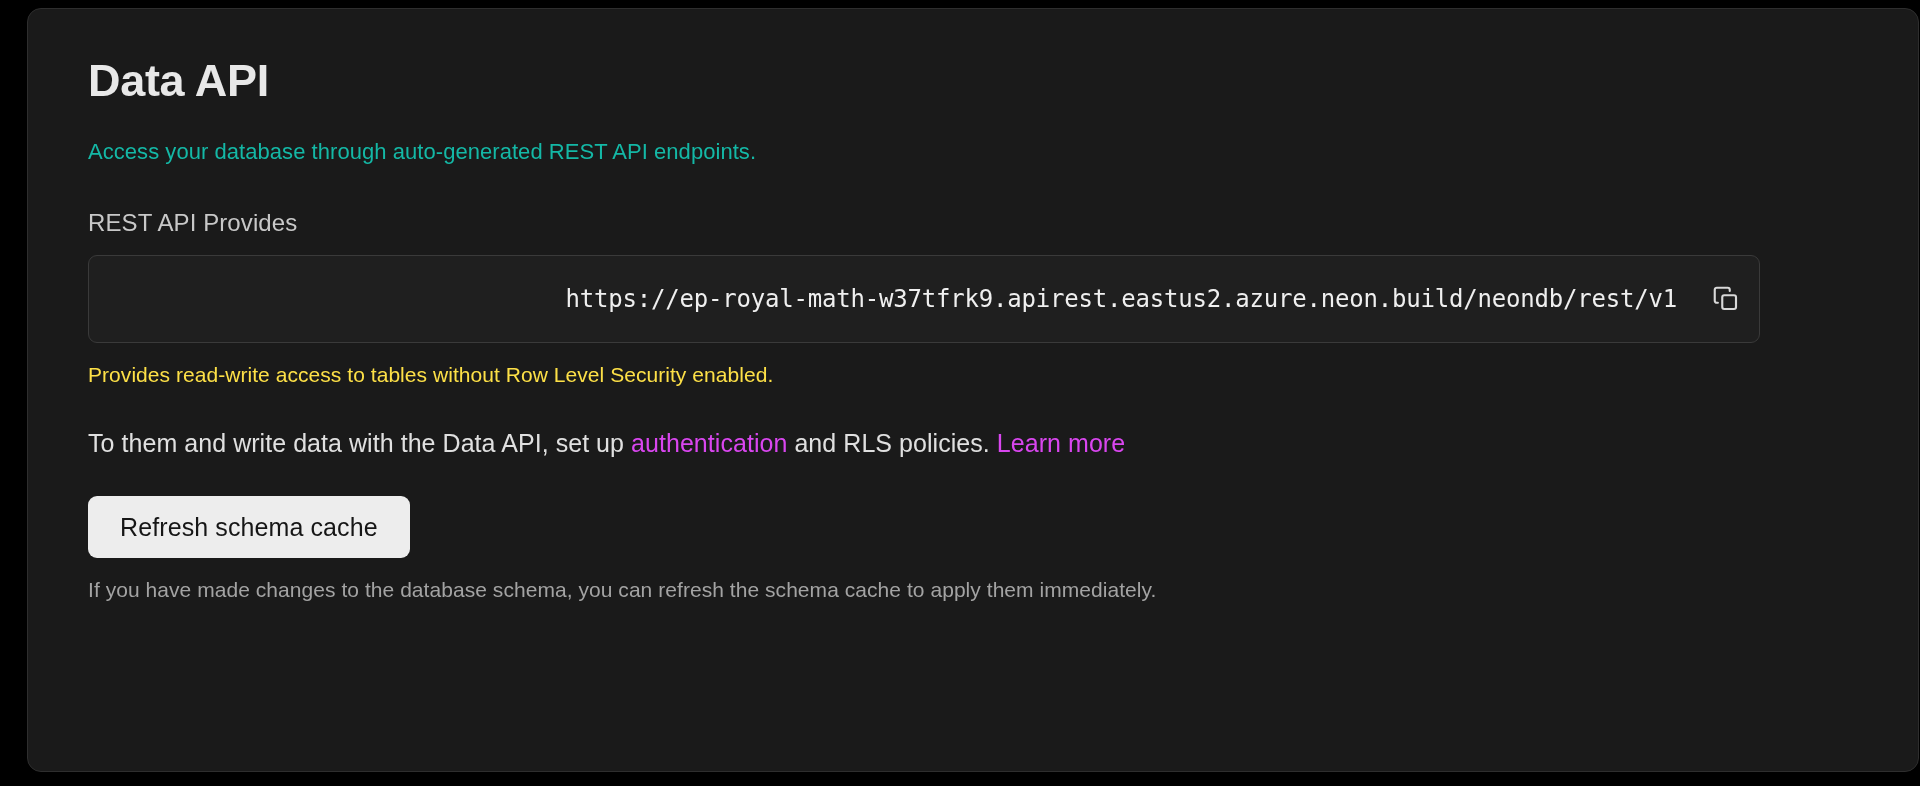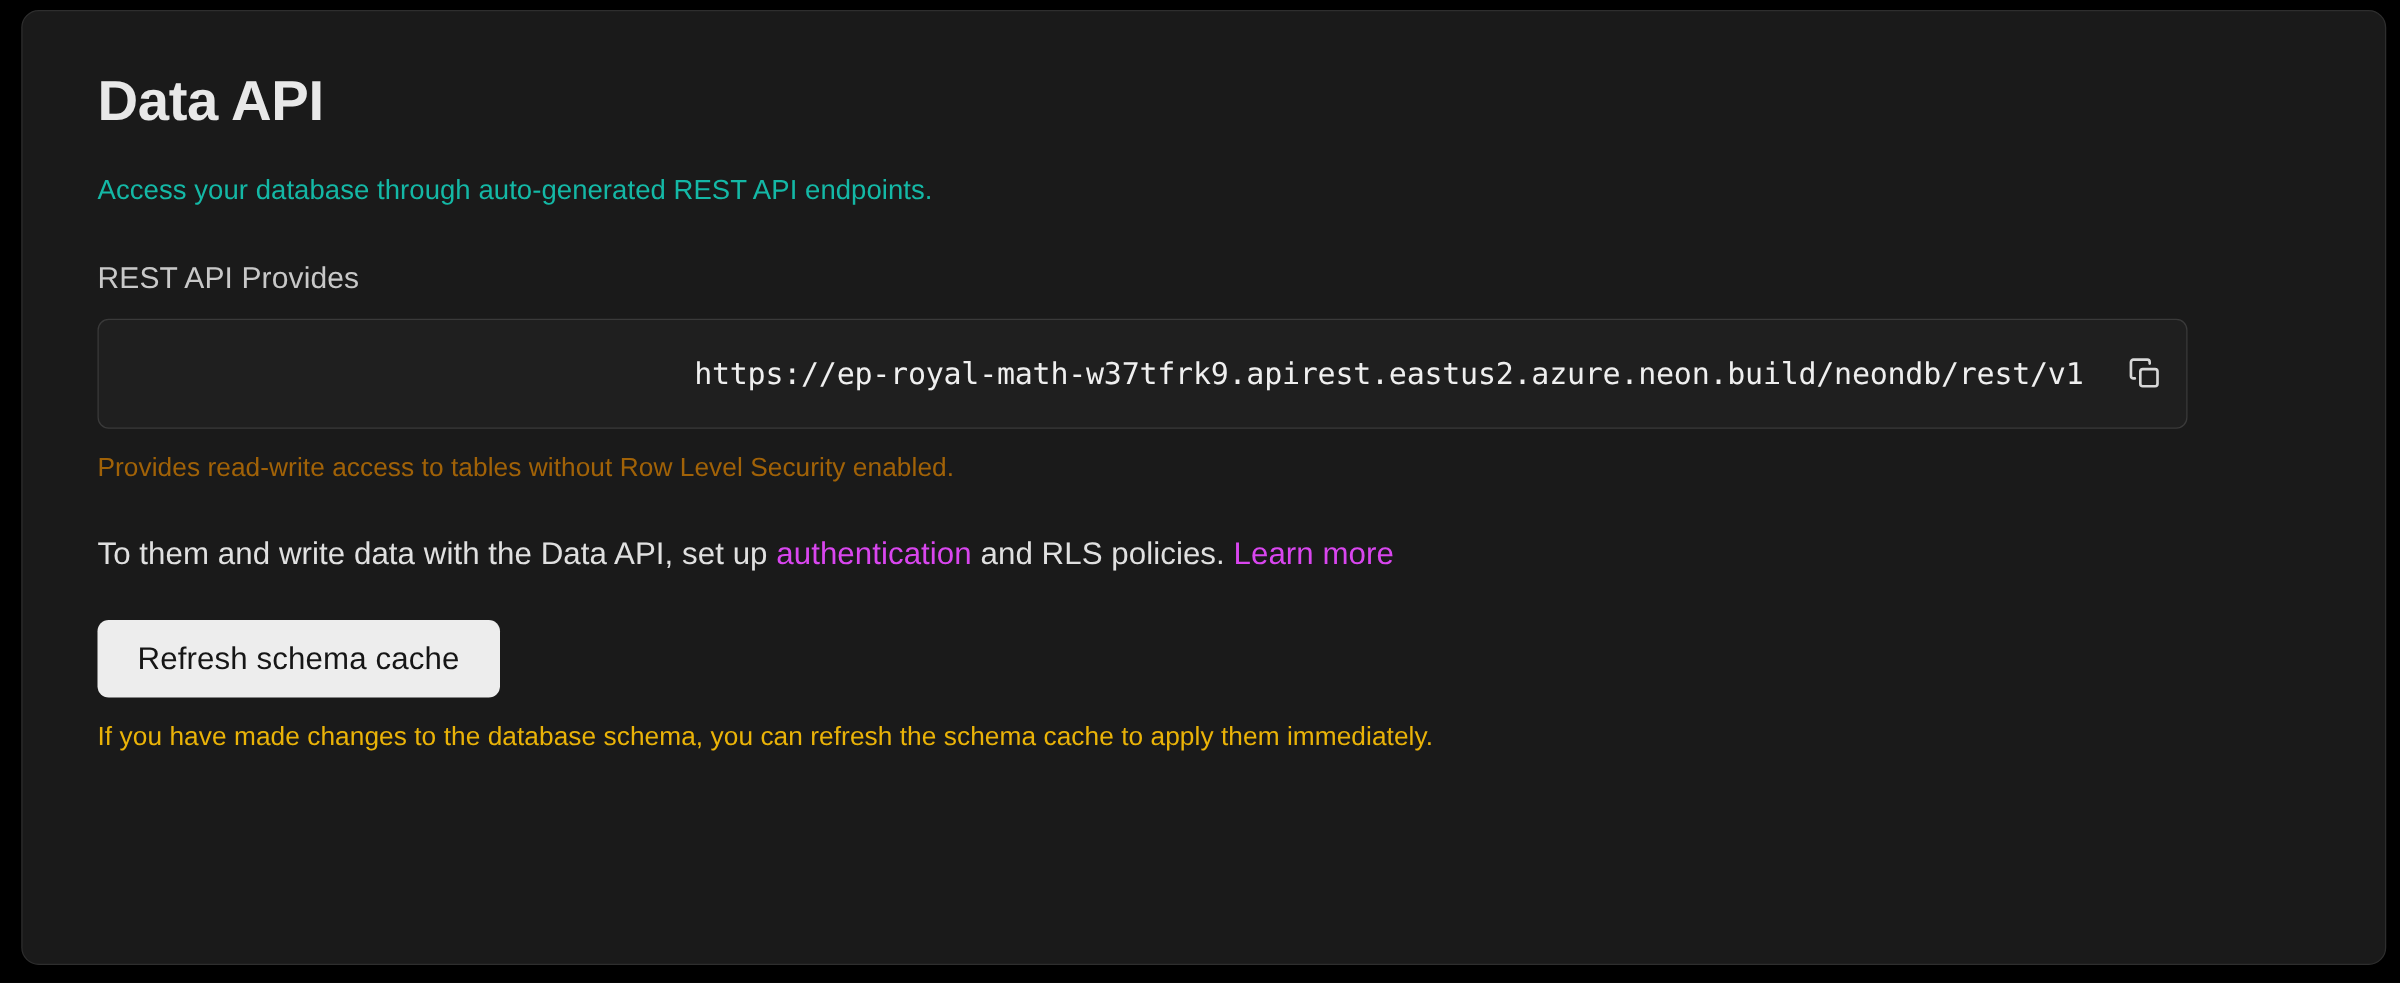--- a/index.html
+++ b/index.html
@@ -19,21 +19,21 @@
   .page {
     position: relative;
     width: 1920px;
     height: 786px;
     background: #000000;
   }
 
   
   .card {
     position: absolute;
-    left: 17px;
+    left: 27px;
     top: 8px;
     width: 1892px;
     height: 764px;
     box-sizing: border-box;
     background: #1a1a1a;
     border: 1px solid #2e2e2e;
     border-radius: 14px;
     padding: 0;
   }
 
@@ -119,21 +119,21 @@
 
   .copy-button svg {
     display: block;
   }
 
   .field-hint {
     margin: 0;
     padding-top: 19px;
     font-size: 21px;
     line-height: 1.2;
-    color: #a16207;
+    color: #fde047;
     letter-spacing: 0.05px;
   }
 
   
   .info-para {
     margin: 0;
     padding-top: 40px;
     font-size: 25px;
     line-height: 1.2;
     color: #e0e0e0;
@@ -165,21 +165,21 @@
     line-height: 62px;
     letter-spacing: 0.1px;
     cursor: pointer;
   }
 
   .action-hint {
     margin: 0;
     padding-top: 19px;
     font-size: 21px;
     line-height: 1.2;
-    color: #eab308;
+    color: #a3a3a3;
     letter-spacing: 0.05px;
   }
 </style>
 </head>
 <body>
 
 <div class="page">
 
   <section class="card">
     <div class="card-inner">

